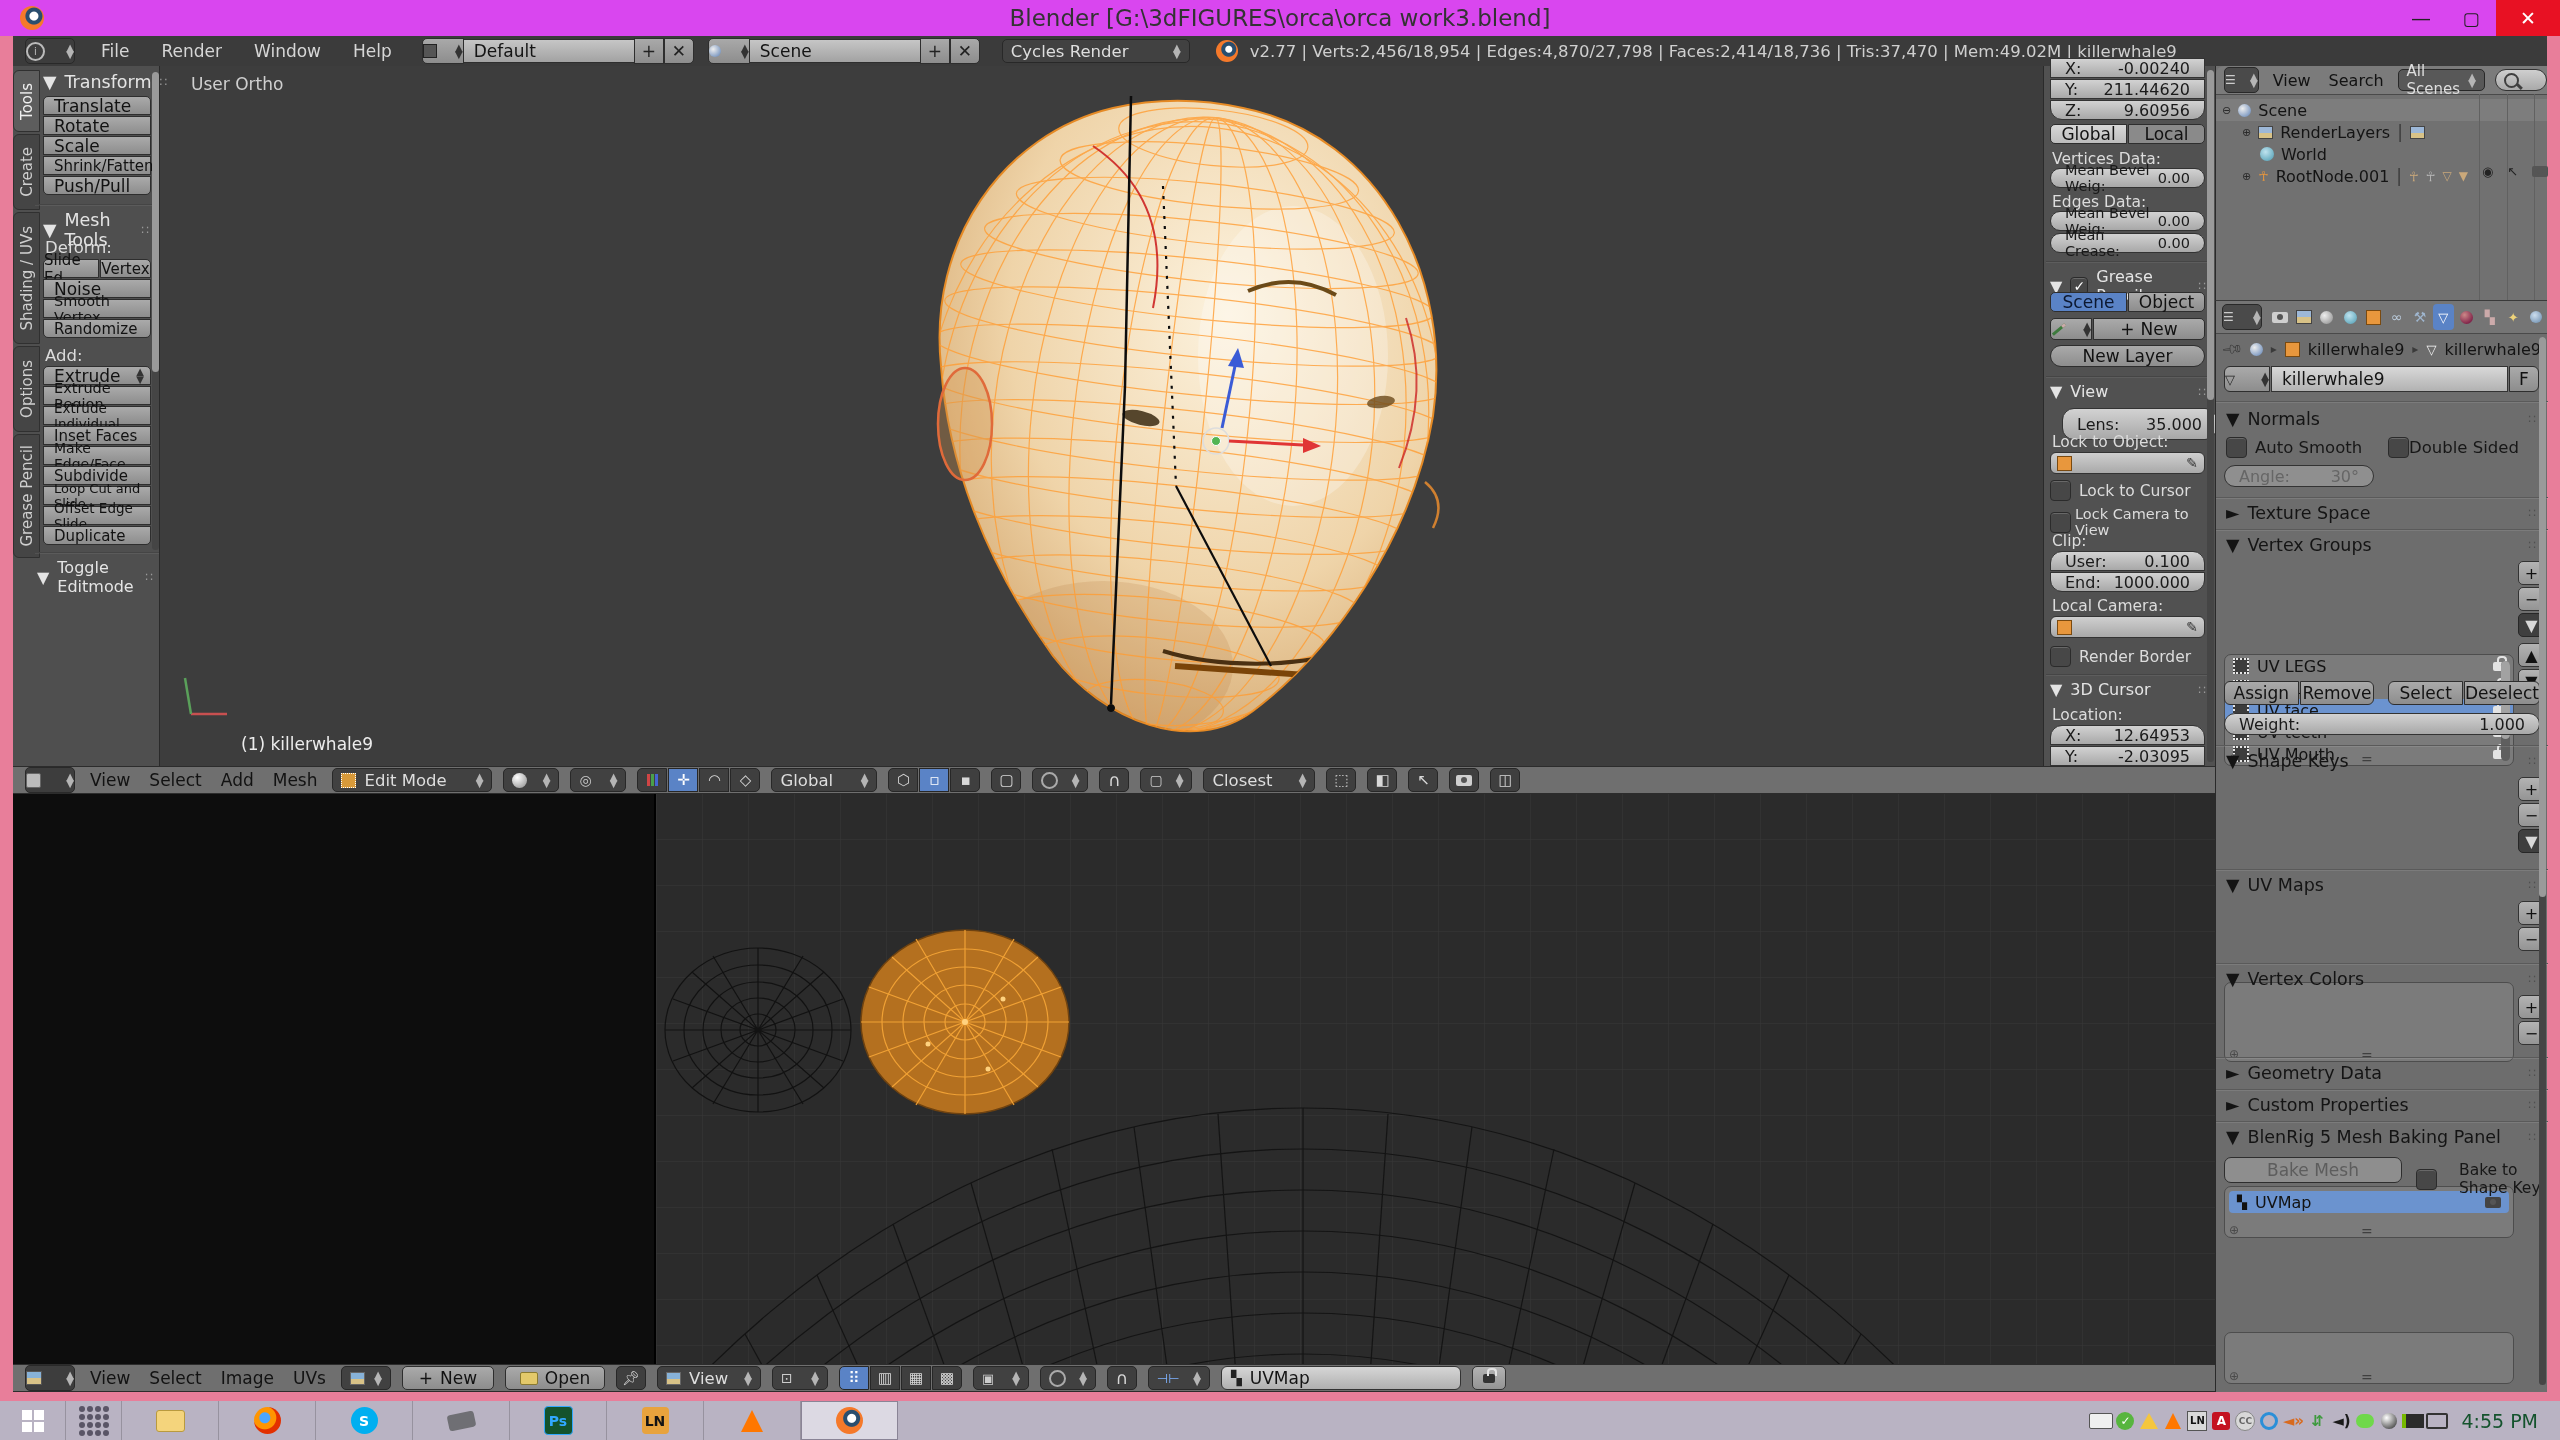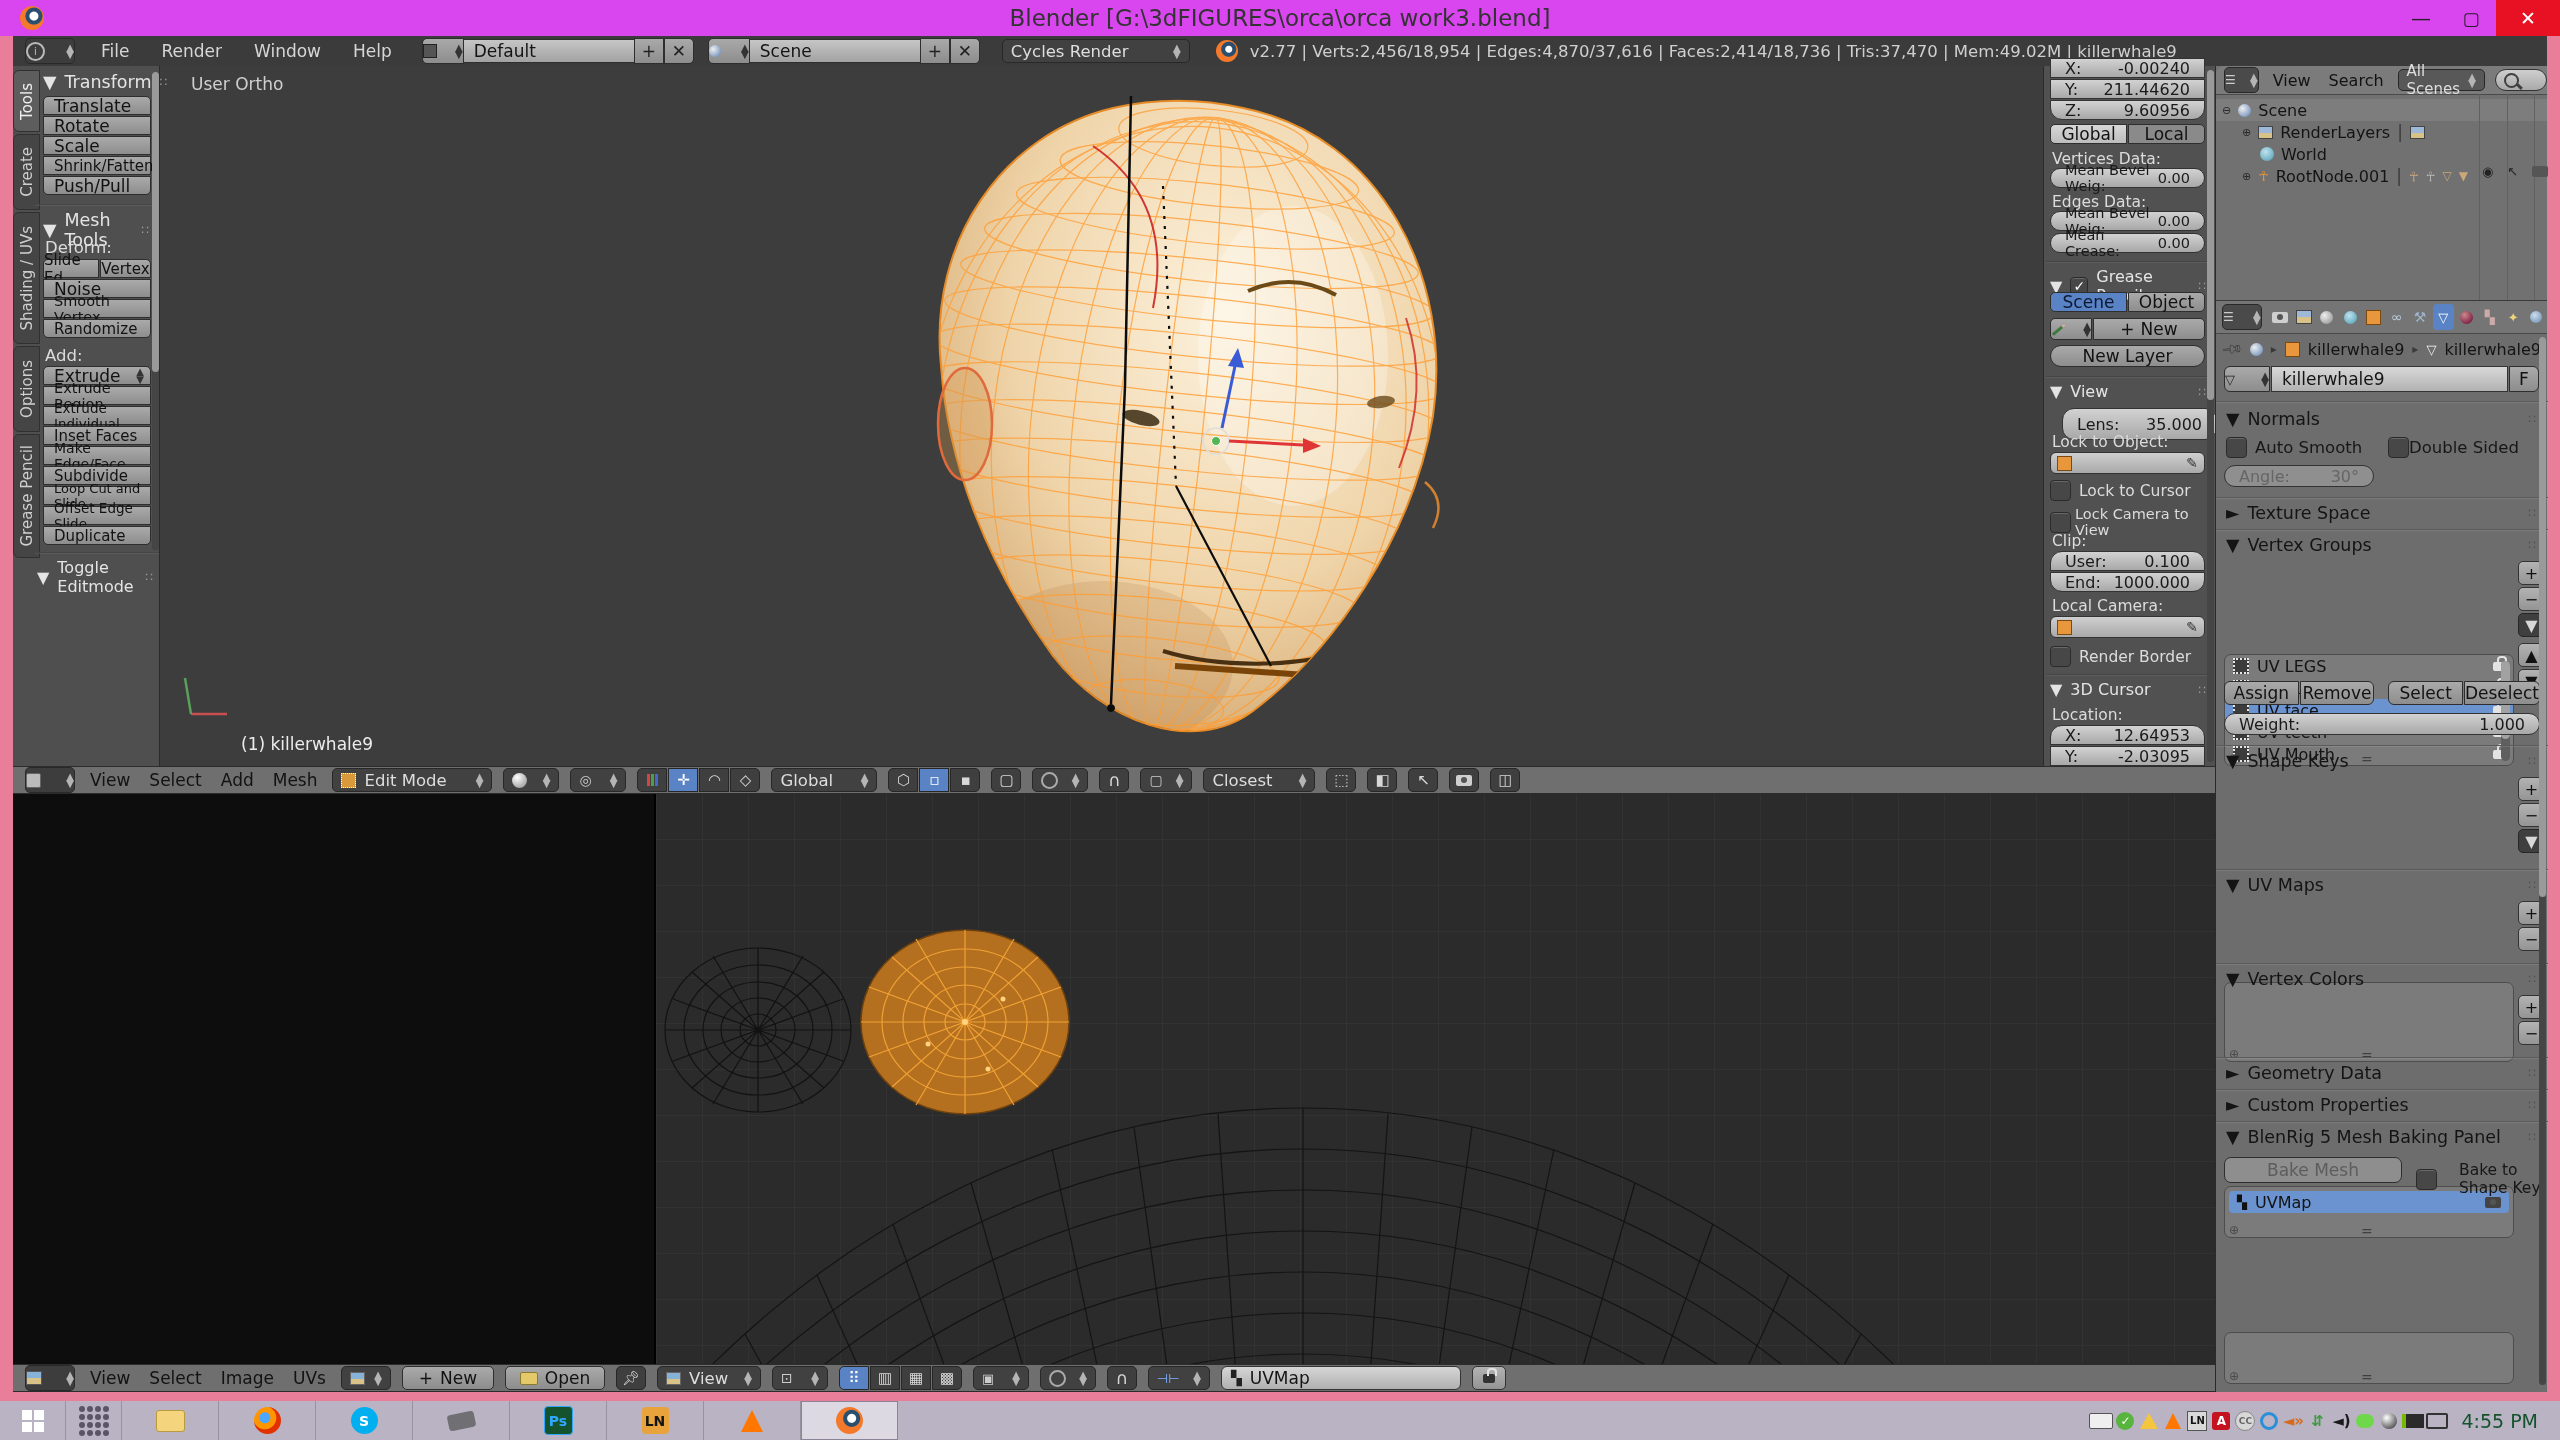--- a/index.html
+++ b/index.html
@@ -114,21 +114,21 @@
 
   <div class="dd" style="margin-left:22px;width:188px;height:24px">
     <span>Cycles Render</span>
     <span class="arr">
         <span>▲</span>
         <span>▼</span>
       </span>
   </div>
 
   <div style="margin-left:26px;width:22px;height:22px;border-radius:50%;background:radial-gradient(circle at 58% 42%,#fff 0 3px,#2a4e6e 4px 7px,#f5792a 8px 100%)"></div>
-  <div style="margin-left:12px;color:#cfcfcf;font-size:16.5px">v2.77 | Verts:2,456/18,954 | Edges:4,870/37,616 | Faces:2,414/18,736 | Tris:37,470 | Mem:49.02M | killerwhale9</div>
+  <div style="margin-left:12px;color:#cfcfcf;font-size:16.5px">v2.77 | Verts:2,456/18,954 | Edges:4,870/27,798 | Faces:2,414/18,736 | Tris:37,470 | Mem:49.02M | killerwhale9</div>
 </div>
 
 <div class="a" style="left:13px;top:66px;width:2202px;height:700px;background:#3d3d3d;overflow:hidden">
   <svg width="2202" height="700" viewBox="0 0 2202 700" style="position:absolute;left:0;top:0">
     <defs>
       <radialGradient id="skin" cx="0.58" cy="0.34" r="0.8">
         <stop offset="0" stop-color="#fcf2de"></stop>
           <stop offset="0.55" stop-color="#efd4a9"></stop>
           <stop offset="1" stop-color="#cd9c60"></stop>
       </radialGradient>

